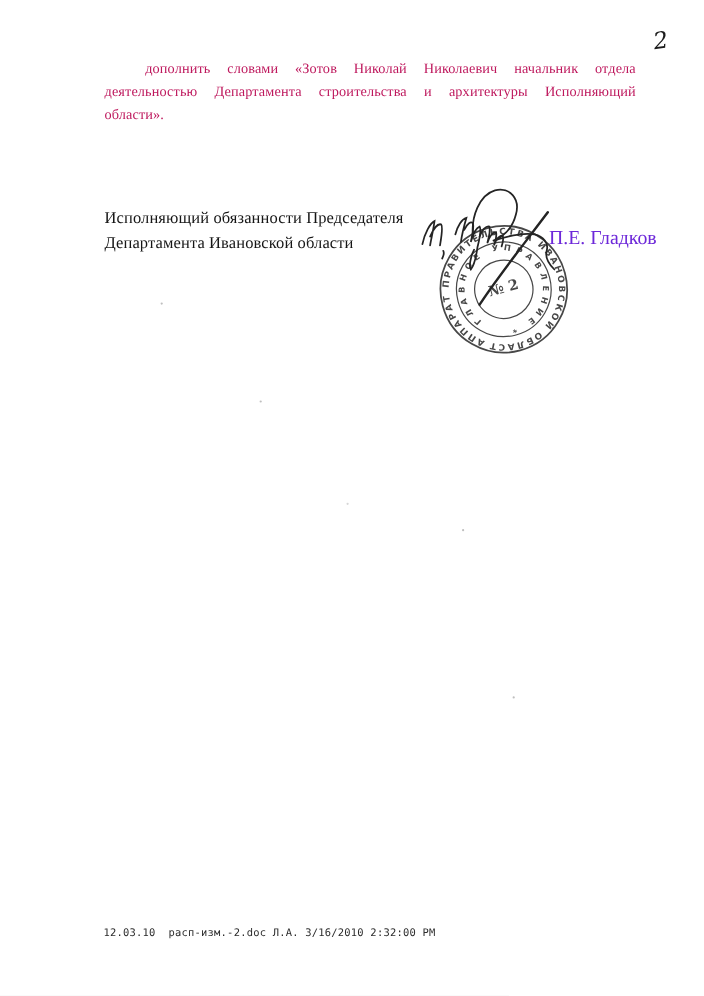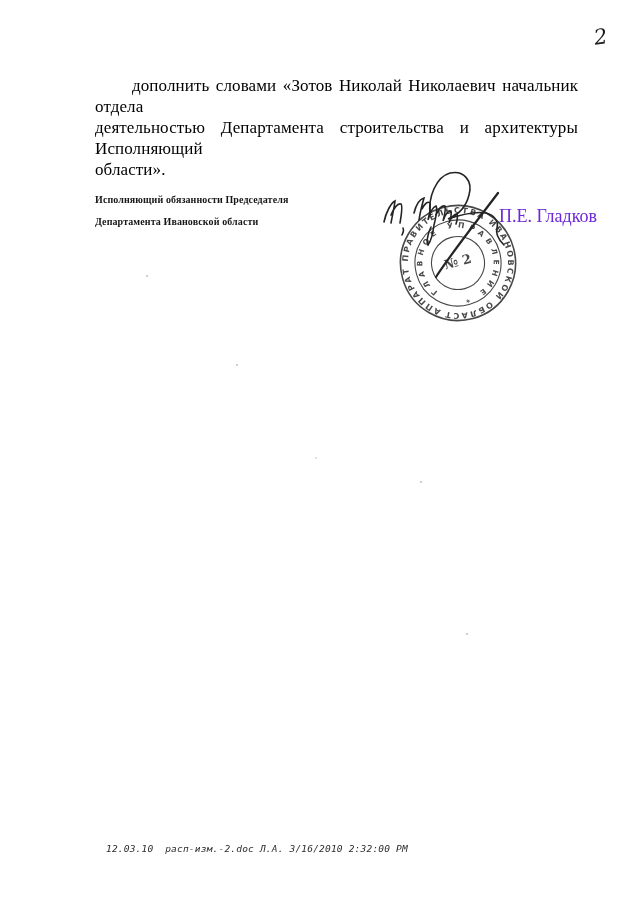--- a/index.html
+++ b/index.html
@@ -18,37 +18,37 @@
     position: absolute;
     left: 594px; top: 25px;
     font-family: "DejaVu Serif", serif;
     font-style: italic;
     font-size: 21px;
     color: #1b1b1b;
     transform: rotate(-8deg);
   }
   .doc-paragraph {
     position: absolute;
-    left: 95px; top: 75px; width: 483px;
-    font-size: 17px;
+    left: 95px; top: 51px; width: 483px;
+    font-size: 13px;
     line-height: 21px;
-    color: #000000;
+    color: #be185d;
     letter-spacing: 0.1px;
   }
   .doc-line {
     text-align: justify;
     text-align-last: justify;
   }
   .doc-line.first { padding-left: 0; text-indent: 37px; }
   .doc-line.last { text-align: left; text-align-last: left; }
   .sig-title {
     position: absolute;
     left: 95px; top: 189px;
-    font-size: 10px;
-    font-weight: bold;
+    font-size: 15px;
+    font-weight: normal;
     line-height: 21.5px;
     color: #161616;
     letter-spacing: 0.1px;
   }
   .signer-name {
     position: absolute;
     left: 499px; top: 206px;
     font-size: 18px;
     font-weight: normal;
     color: #6d28d9;
@@ -82,26 +82,24 @@
     position: absolute;
     left: 370px; top: 165px;
     width: 200px; height: 130px;
     z-index: 3;
     pointer-events: none;
   }
   .footer-line {
     position: absolute;
     left: 94px; top: 843px;
     font-family: "DejaVu Sans Mono", monospace;
-    font-style: italic;
     font-size: 9.5px;
     letter-spacing: 0.2px;
     color: #2c2c2c;
     white-space: pre;
-    margin-left: 12px;
   }
   .noise-dot {
     position: absolute;
     width: 2px; height: 2px;
     border-radius: 50%;
     background: #8a8a8a;
     opacity: 0.55;
   }
 </style>
 </head>

